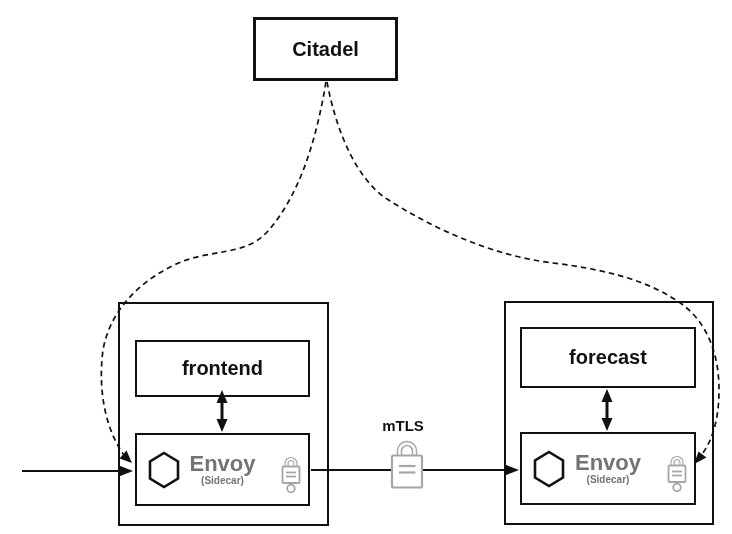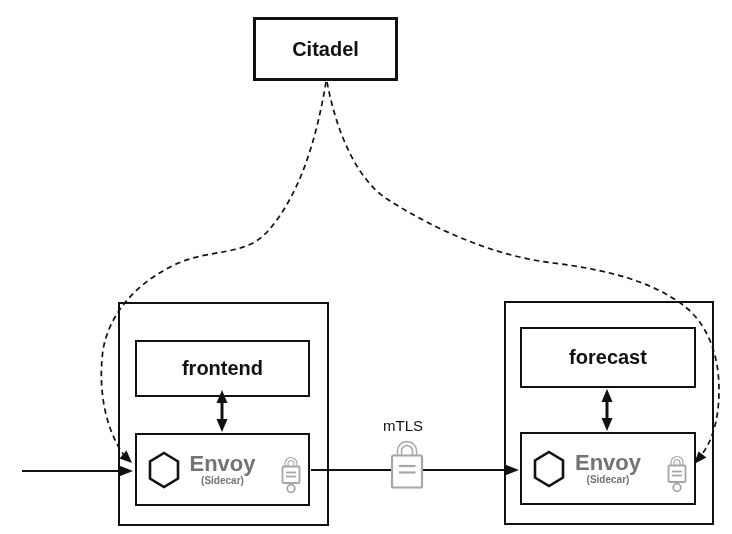--- a/index.html
+++ b/index.html
@@ -18,21 +18,21 @@
   .service-right{left:520px;top:327px;width:176px;height:61px;}
   .envoy{border:2px solid var(--border);}
   .envoy-left{left:135px;top:433px;width:175px;height:73px;}
   .envoy-right{left:520px;top:432px;width:176px;height:73px;}
   .hex{position:absolute;left:10px;top:50%;transform:translateY(-50%);}
   .locksvg{position:absolute;right:6px;top:17px;}
   .envoy-text{text-align:center;line-height:1.08;color:#737373;}
   .envoy-name{font-size:22px;font-weight:bold;}
   .envoy-role{font-size:10px;font-weight:bold;}
   .mtls{position:absolute;left:363px;top:417px;width:80px;text-align:center;
-        font-size:15px;font-weight:normal;color:#111;z-index:6;}
+        font-size:15px;font-weight:bold;color:#111;z-index:6;}
   .overlay{position:absolute;left:0;top:0;z-index:5;pointer-events:none;}
   .sline{stroke:var(--line);fill:none;}
   .sdash{stroke:var(--line);fill:none;stroke-dasharray:5.5 4;}
   .sfill{fill:var(--line);stroke:none;}
   .lockstroke{stroke:var(--lock);fill:none;}
   .lockfillbody{fill:#ffffff;stroke:var(--lock);}
   .whiteline{stroke:#ffffff;fill:none;}
 </style>
 </head>
 <body>

